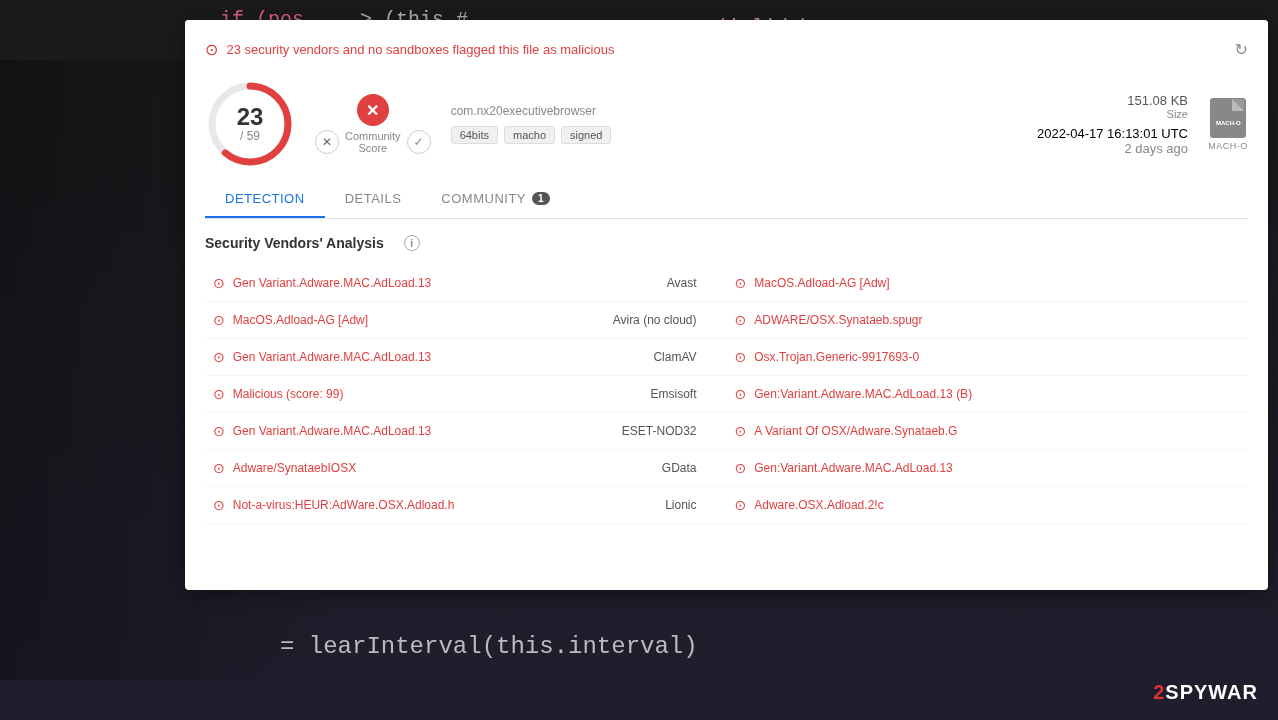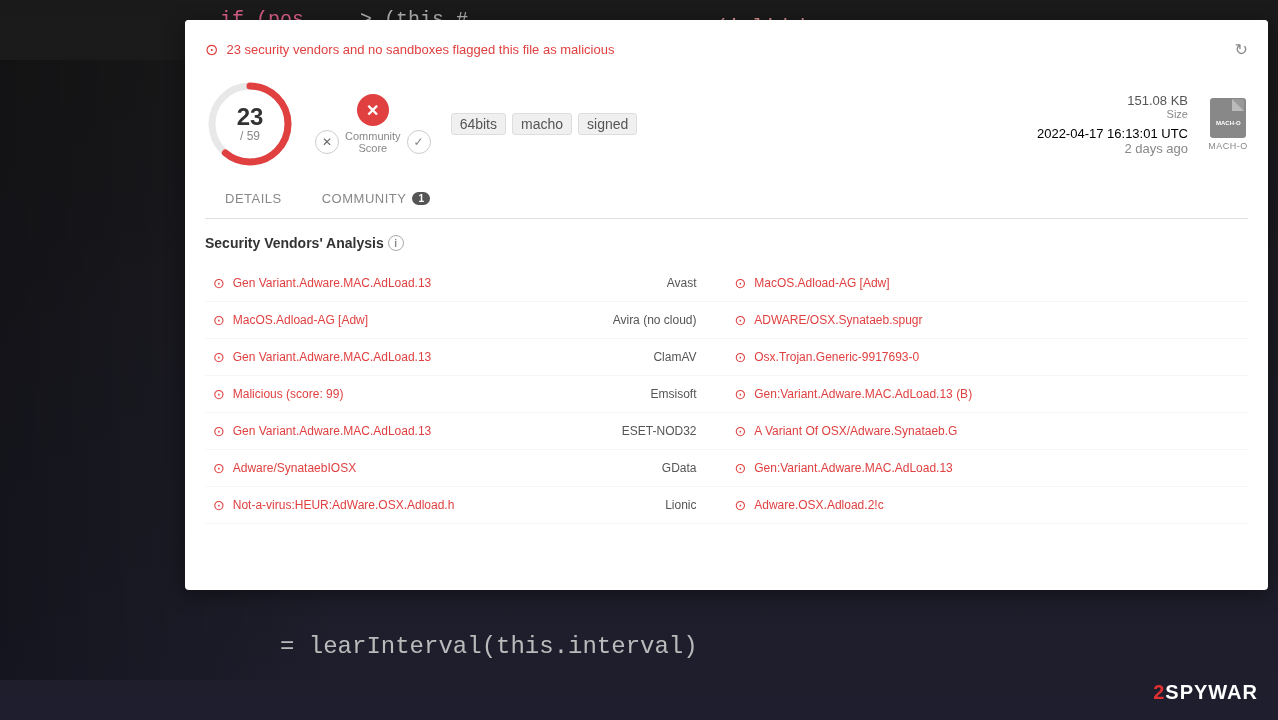--- a/index.html
+++ b/index.html
@@ -185,21 +185,21 @@
       margin-bottom: 8px;
     }
     .file-tags {
       display: flex;
       gap: 6px;
     }
     .tag {
       padding: 2px 8px;
       background: #f0f0f0;
       border-radius: 3px;
-      font-size: 14px;
+      font-size: 11px;
       color: #555;
       border: 1px solid #ddd;
     }
 
     
     .file-meta {
       display: flex;
       flex-direction: column;
       text-align: right;
       flex-shrink: 0;
@@ -293,21 +293,21 @@
       height: calc(100% - 220px);
     }
 
     .section-title {
       font-size: 14px;
       font-weight: 600;
       color: #333;
       margin-bottom: 14px;
       display: flex;
       align-items: center;
-      gap: 4px;
+      gap: 20px;
     }
     .info-icon {
       width: 16px;
       height: 16px;
       border-radius: 50%;
       border: 1px solid #aaa;
       display: inline-flex;
       align-items: center;
       justify-content: center;
       font-size: 10px;
@@ -413,20 +413,21 @@
       <div class="community-score-area">
         <div class="comm-circle">✕</div>
         <div class="comm-buttons">
           <div class="comm-btn">✕</div>
           <div class="comm-label">Community<br>Score</div>
           <div class="comm-btn check">✓</div>
         </div>
       </div>
 
       <div class="file-info">
+        <div class="file-name">com.nx20executivebrowser</div>
         <div class="file-tags">
           <span class="tag">64bits</span>
           <span class="tag">macho</span>
           <span class="tag">signed</span>
         </div>
       </div>
 
       <div class="file-meta">
         <div class="file-size-val">151.08 KB</div>
         <div class="file-size-label">Size</div>
@@ -442,20 +443,23 @@
             <polygon points="20,0 20,12 32,12" fill="#bbb"></polygon>
             <text x="4" y="26" font-size="6" fill="white" font-weight="bold">MACH-O</text>
           </svg>
         </div>
         <div class="file-type-label">MACH-O</div>
       </div>
 
     </div>
 
     <div class="tabs">
+      <div class="tab active">
+        <span>DETECTION</span>
+      </div>
       <div class="tab">
         <span>DETAILS</span>
       </div>
       <div class="tab">
         <span>COMMUNITY</span>
         <span class="tab-badge">1</span>
       </div>
     </div>
 
   </div>

